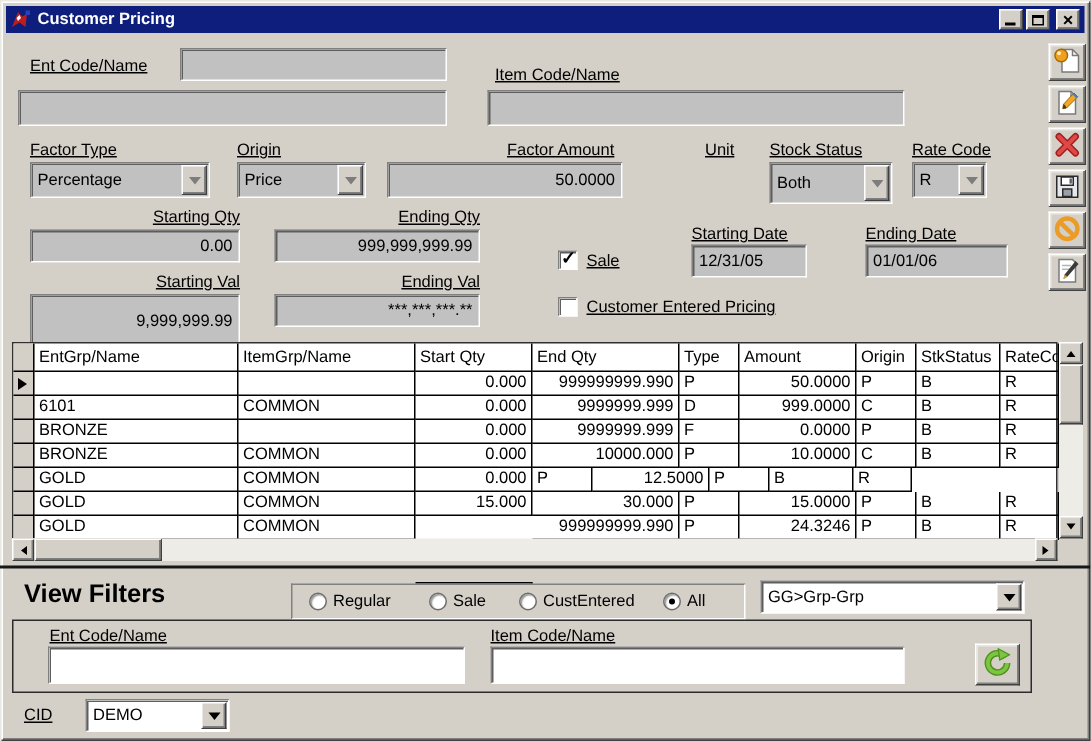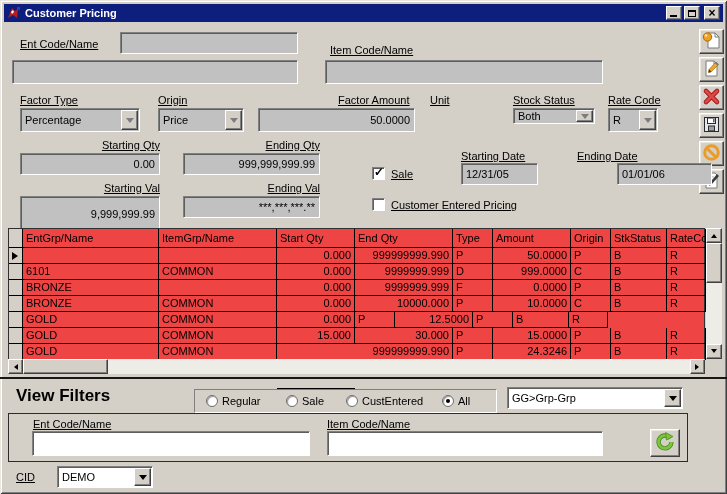--- a/index.html
+++ b/index.html
@@ -55,21 +55,21 @@
     position:relative; vertical-align:middle;
   }
   .radio .dot { position:absolute; left:3px; top:3px; width:4px; height:4px; border-radius:50%; background:#000; }
   .toolbtn {
     position:absolute; left:699px; width:25px; height:25px; background:#d4d0c8;
     border:1px solid; border-color:#fff #404040 #404040 #fff;
     box-shadow: inset -1px -1px 0 #808080, inset 1px 1px 0 #e9e7e2;
     display:flex; align-items:center; justify-content:center;
   }
   
-  .grid { position:absolute; left:8px; top:228px; width:697px; background:#ef4444; border:1px solid #303030; }
+  .grid { position:absolute; left:8px; top:228px; width:697px; background:#ffffff; border:1px solid #303030; }
   .grow { display:flex; height:16px; }
   .grow.ghead { height:19px; }
   .gsel { width:14px; flex:none; background:#d4d0c8; border-right:1px solid #000; border-bottom:1px solid #000; position:relative; }
   .gmark { position:absolute; left:3px; top:4px; width:0; height:0; border:4px solid transparent; border-left:6px solid #000; }
   .gcell {
     flex:none; border-right:1px solid #000; border-bottom:1px solid #000;
     padding:0 3px; line-height:15px; overflow:hidden; white-space:nowrap; font-size:11px;
   }
   .ghead .gcell { line-height:18px; }
   .gcell.r { text-align:right; }
@@ -189,40 +189,40 @@
   <div class="sunken" style="left:12px; top:60px; width:286px; height:24px;">
       <span></span>
     </div>
   <div class="sunken" style="left:325px; top:60px; width:278px; height:24px;">
       <span></span>
     </div>
 
   <span class="lbl" style="left:20px; top:94px;">Factor Type</span>
   <span class="lbl" style="left:158px; top:94px;">Origin</span>
   <span class="lbl" style="left:338px; top:94px;">Factor Amount</span>
-  <span class="lbl" style="left:406px; top:94px;padding-left:24px;">Unit</span>
+  <span class="lbl" style="left:446px; top:94px;padding-left:24px;">Unit</span>
   <span class="lbl" style="left:513px; top:94px;">Stock Status</span>
   <span class="lbl" style="left:608px; top:94px;">Rate Code</span>
 
   <div class="sunken" style="left:20px; top:108px; width:120px; height:24px;">
     <span>Percentage</span>
     <span class="combo-arrow">
         <span class="arr-dn dis"></span>
       </span>
   </div>
   <div class="sunken" style="left:158px; top:108px; width:86px; height:24px;">
     <span>Price</span>
     <span class="combo-arrow">
         <span class="arr-dn dis"></span>
       </span>
   </div>
   <div class="sunken num" style="left:258px; top:108px; width:157px; height:24px;">
       <span>50.0000</span>
     </div>
-  <div class="sunken" style="left:513px; top:108px; width:82px; height:16px;">
+  <div class="sunken" style="left:513px; top:108px; width:82px; height:28px;">
     <span>Both</span>
     <span class="combo-arrow">
         <span class="arr-dn dis"></span>
       </span>
   </div>
   <div class="sunken" style="left:608px; top:108px; width:50px; height:24px;">
     <span>R</span>
     <span class="combo-arrow">
         <span class="arr-dn dis"></span>
       </span>
@@ -240,21 +240,21 @@
   <div class="checkbox" style="left:372px; top:167px;">
       <span class="check" style="display: block;">✓</span>
     </div>
   <span class="lbl" style="left:391px; top:168px;">Sale</span>
 
   <span class="lbl" style="left:461px; top:150px;">Starting Date</span>
   <span class="lbl" style="left:577px; top:150px;">Ending Date</span>
   <div class="sunken" style="left:461px; top:163px; width:77px; height:22px;text-align:center;">
       <span>12/31/05</span>
     </div>
-  <div class="sunken" style="left:577px; top:163px; width:95px; height:22px;margin-left:40px;">
+  <div class="sunken" style="left:577px; top:163px; width:95px; height:22px;">
       <span>01/01/06</span>
     </div>
 
   <span class="lbl" style="left:20px; top:182px; width:140px; text-align:right;">Starting Val</span>
   <span class="lbl" style="left:183px; top:182px; width:137px; text-align:right;">Ending Val</span>
   <div class="sunken num" style="left:20px; top:196px; width:140px; height:36px;">
       <span>9,999,999.99</span>
     </div>
   <div class="sunken num" style="left:183px; top:196px; width:137px; height:22px;">
       <span>***,***,***.**</span>

